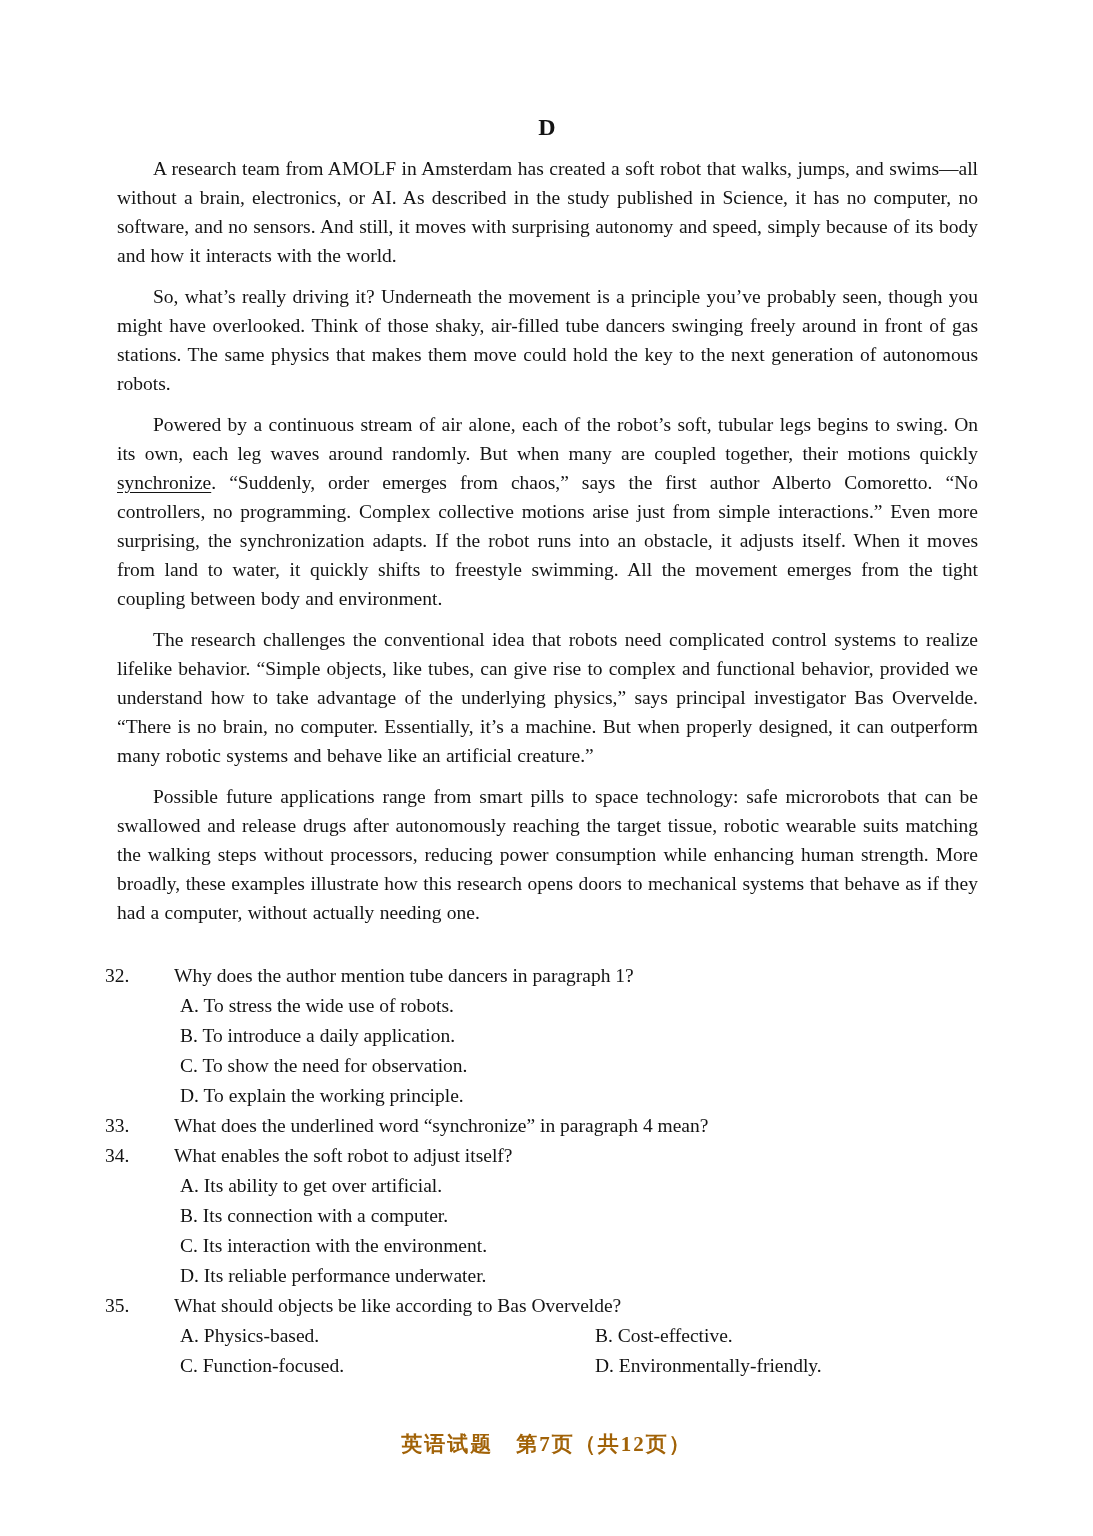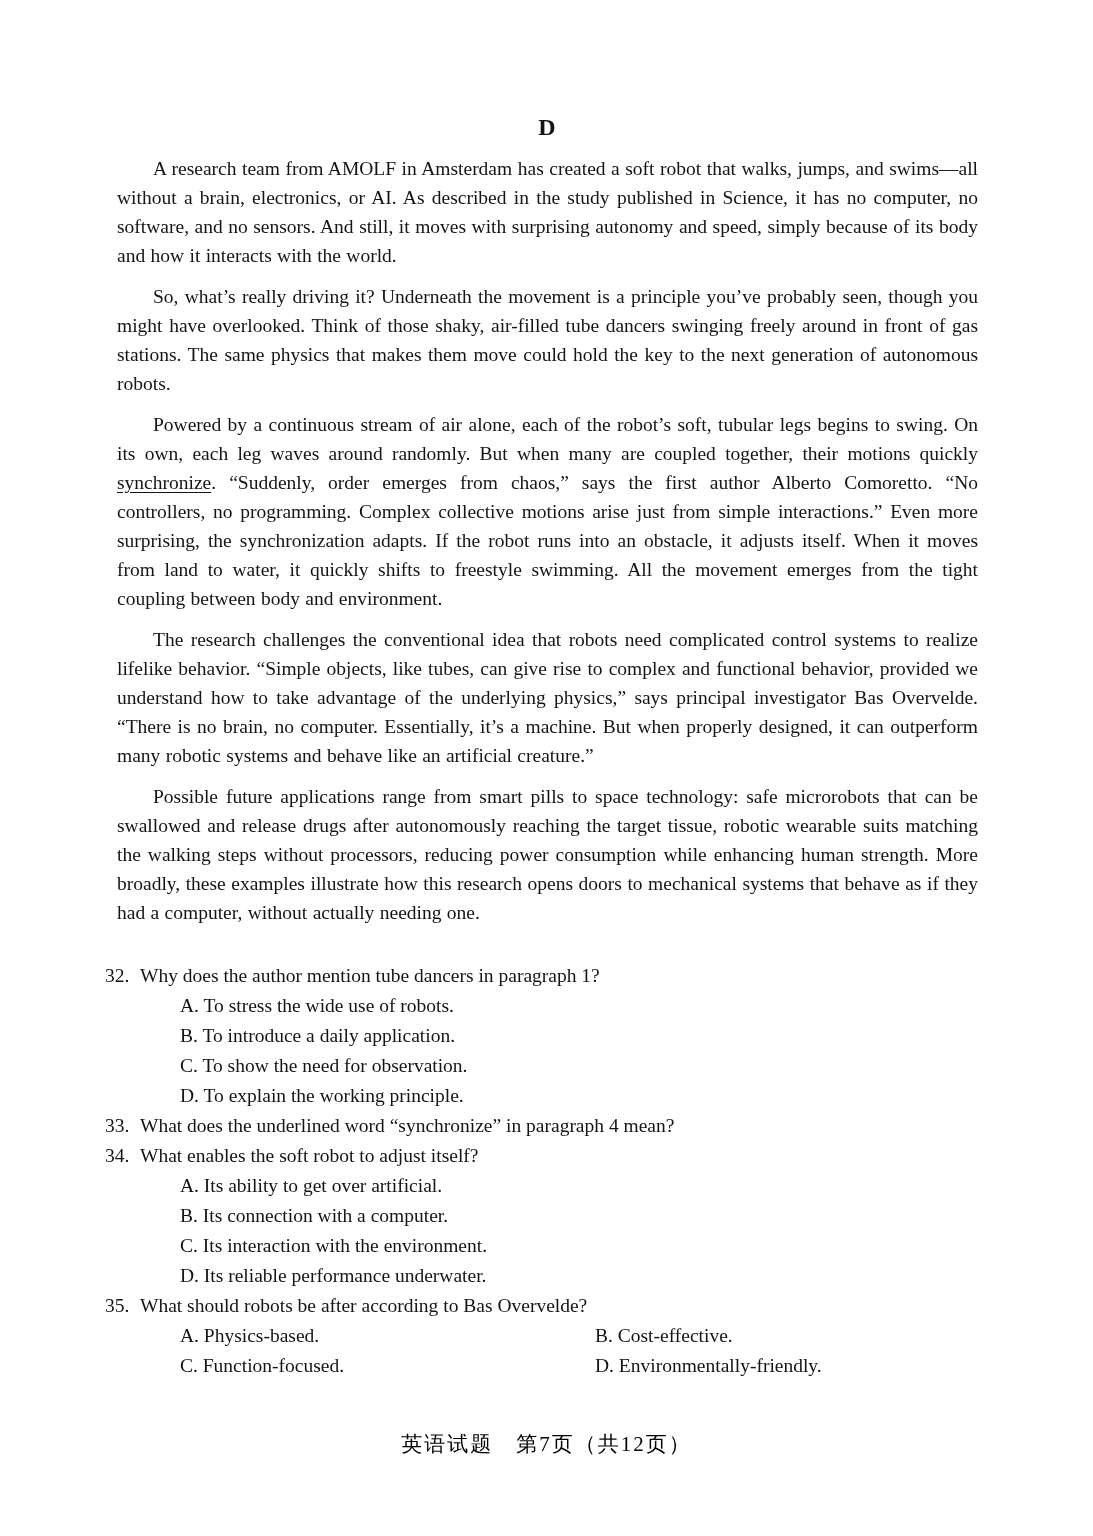--- a/index.html
+++ b/index.html
@@ -40,20 +40,21 @@
     text-underline-offset: 3px;
   }
   .questions {
     margin-top: 34px;
     font-size: 19.5px;
     line-height: 30px;
   }
   .q-stem {
     display: flex;
     margin: 0;
+    gap: 34px;
   }
   .q-number {
     flex: 0 0 35px;
   }
   .q-stem-text {
     flex: 1 1 auto;
   }
   .q-options {
     padding-left: 35px;
   }
@@ -69,22 +70,22 @@
   .opt-label {
     display: inline;
   }
   .footer {
     position: absolute;
     left: 0;
     bottom: 78px;
     width: 100%;
     text-align: center;
     font-size: 21px;
-    font-weight: normal;
-    color: #000000;
+    font-weight: bold;
+    color: #a16207;
     letter-spacing: 2px;
   }
 </style>
 </head>
 <body>
 
 <div class="page">
 
   <div class="section-heading">D</div>
 
@@ -127,21 +128,21 @@
         <div class="q-option"><span class="opt-label">A.</span> <span>Its ability to get over artificial.</span></div>
         <div class="q-option"><span class="opt-label">B.</span> <span>Its connection with a computer.</span></div>
         <div class="q-option"><span class="opt-label">C.</span> <span>Its interaction with the environment.</span></div>
         <div class="q-option"><span class="opt-label">D.</span> <span>Its reliable performance underwater.</span></div>
       </div>
     </div>
 
     <div class="question">
       <div class="q-stem">
         <span class="q-number">35.</span>
-        <span class="q-stem-text">What should robots be after according to Bas Overvelde?</span>
+        <span class="q-stem-text">What should objects be like according to Bas Overvelde?</span>
       </div>
       <div class="q-options-grid">
         <div class="q-option"><span class="opt-label">A.</span> <span>Physics-based.</span></div>
         <div class="q-option"><span class="opt-label">B.</span> <span>Cost-effective.</span></div>
         <div class="q-option"><span class="opt-label">C.</span> <span>Function-focused.</span></div>
         <div class="q-option"><span class="opt-label">D.</span> <span>Environmentally-friendly.</span></div>
       </div>
     </div>
 
   </div>

